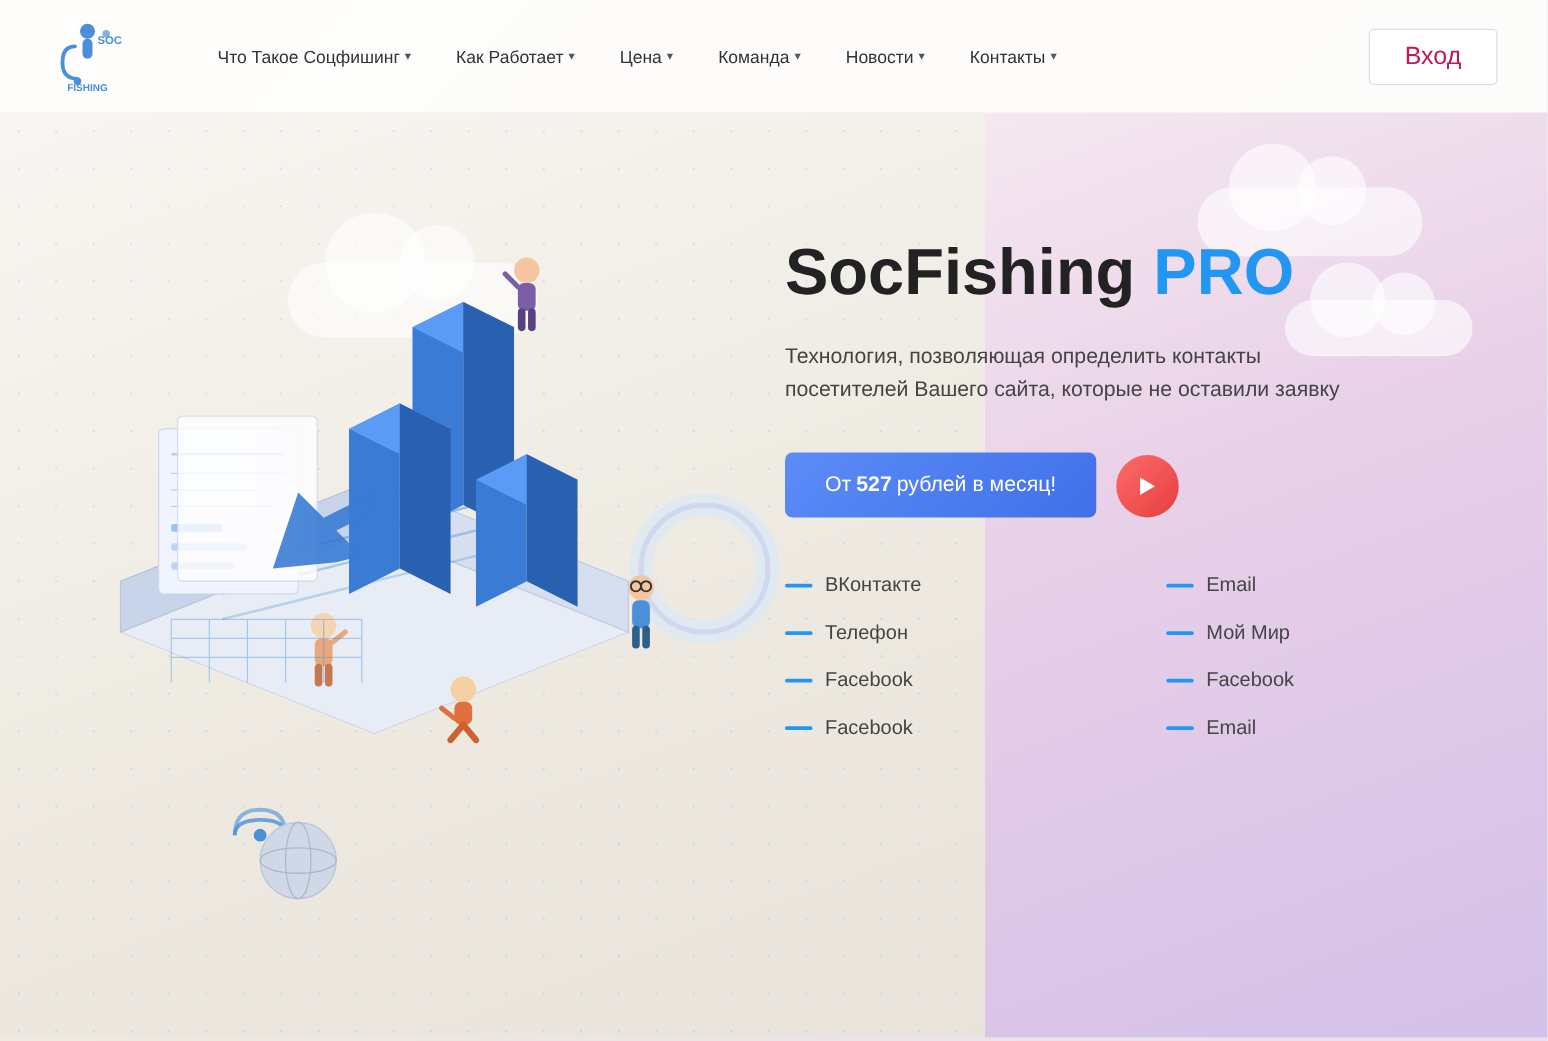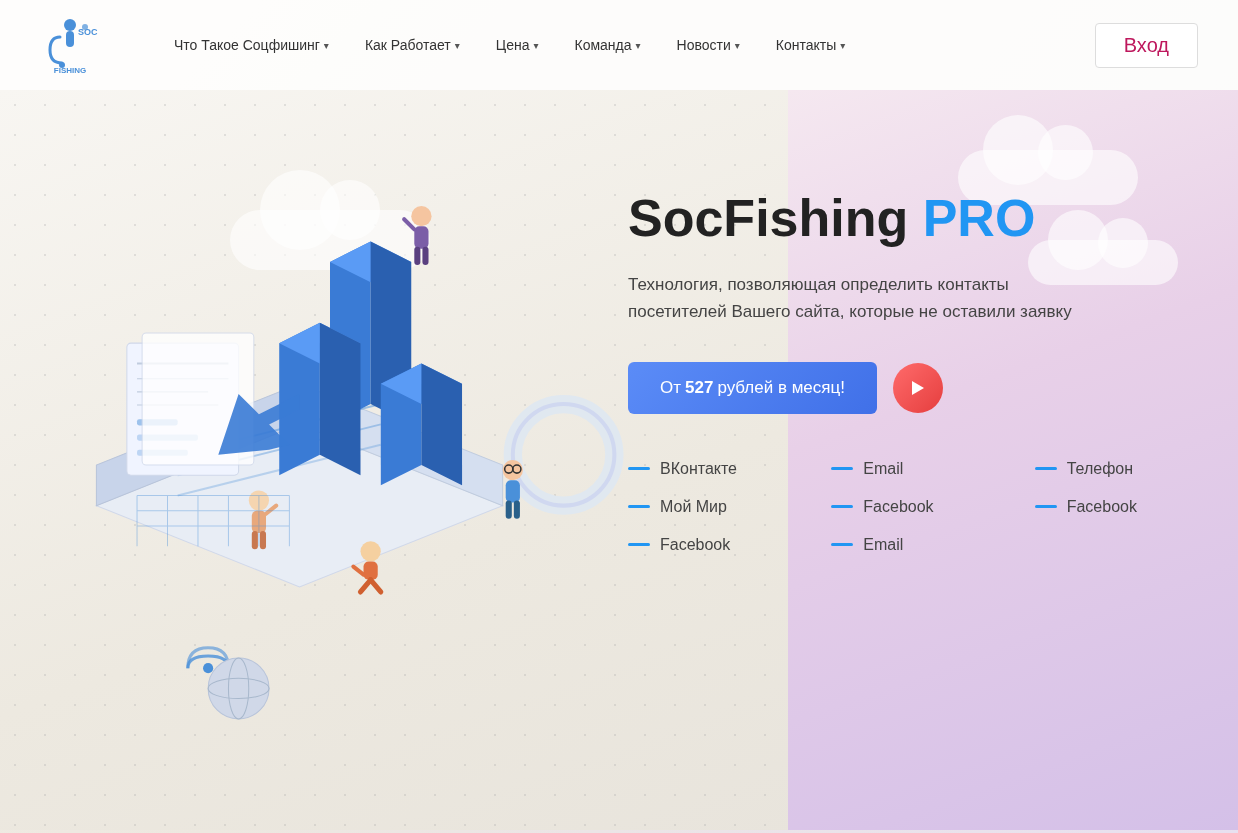--- a/index.html
+++ b/index.html
@@ -168,21 +168,21 @@
     .hero-subtitle {
       font-size: 17px;
       color: #444;
       line-height: 1.6;
       margin-bottom: 36px;
       max-width: 480px;
     }
 
     .cta-row {
       display: flex;
-      align-items: center;
+      align-items: flex-end;
       gap: 16px;
       margin-bottom: 40px;
     }
 
     .btn-cta {
       background: linear-gradient(135deg, #5b8cf7 0%, #4070e8 100%);
       color: white;
       border: none;
       border-radius: 6px;
       padding: 16px 32px;
@@ -207,21 +207,21 @@
       cursor: pointer;
       border: none;
     }
     .btn-arrow svg {
       fill: white;
     }
 
     
     .features-grid {
       display: grid;
-      grid-template-columns: 1fr 1fr 1fr;
+      grid-template-columns: 1fr 1fr;
       gap: 8px 60px;
     }
     .feature-item {
       display: flex;
       align-items: center;
       gap: 10px;
       font-size: 16px;
       color: #444;
       padding: 6px 0;
     }

